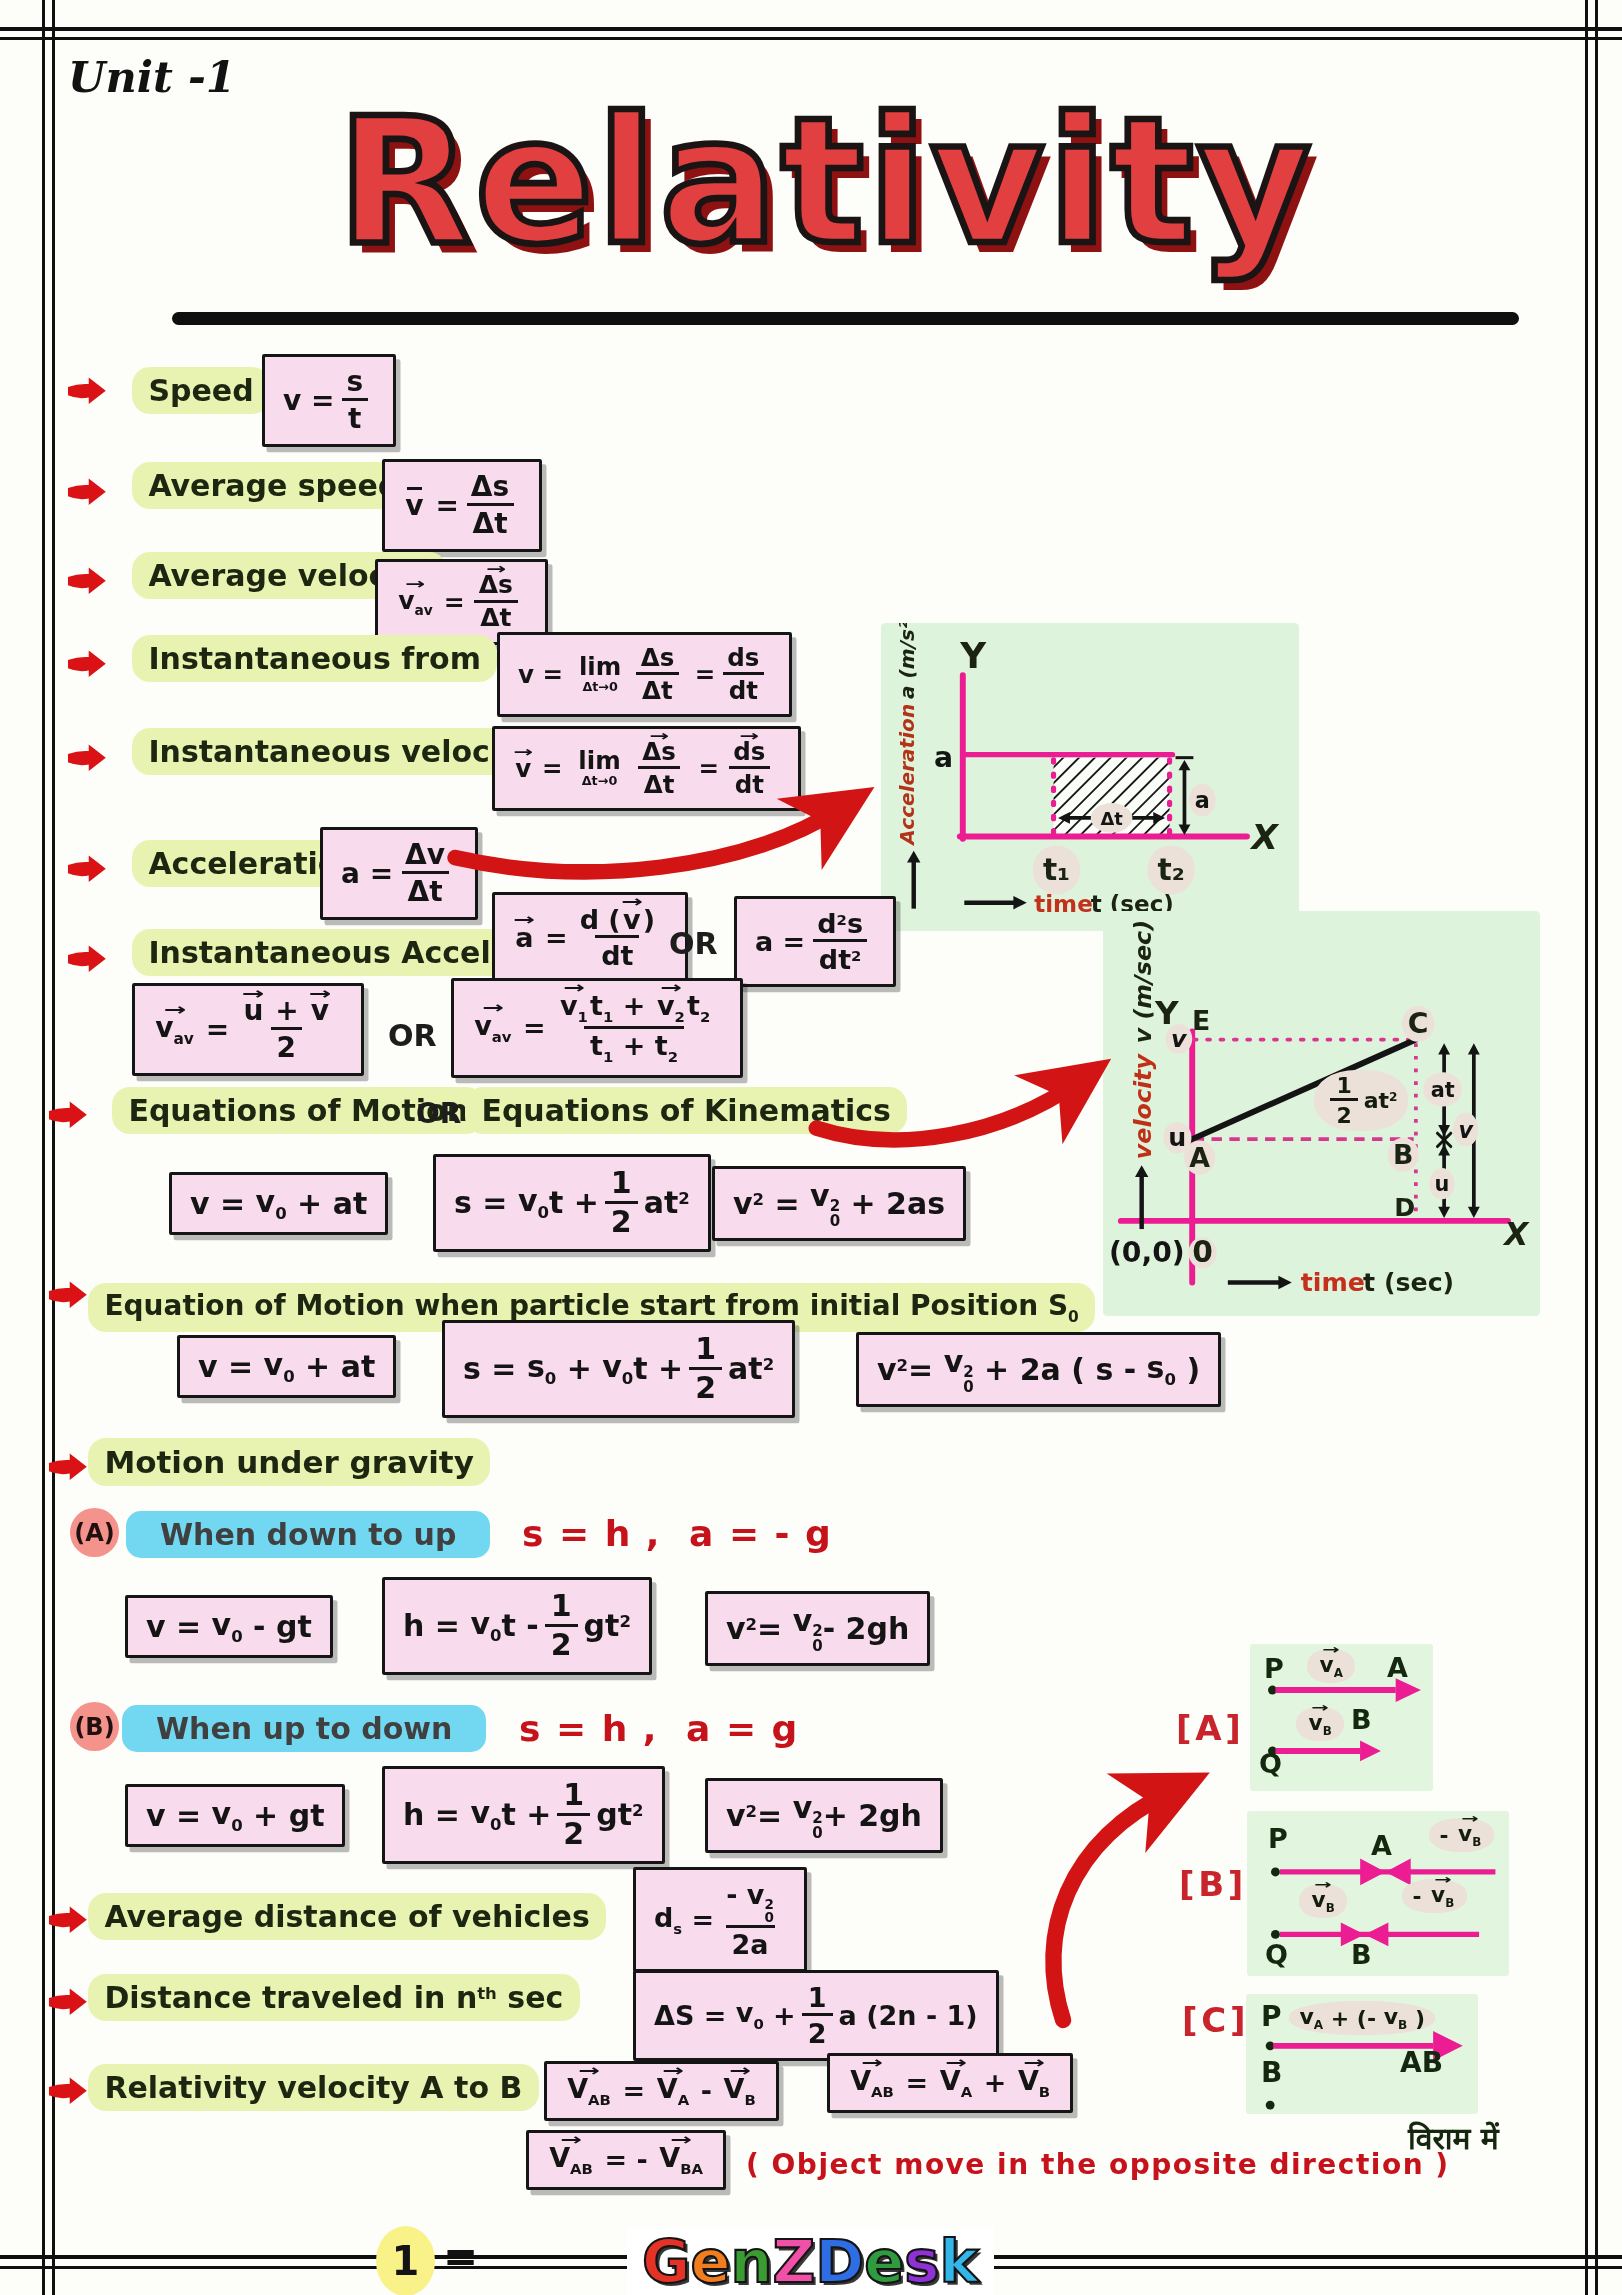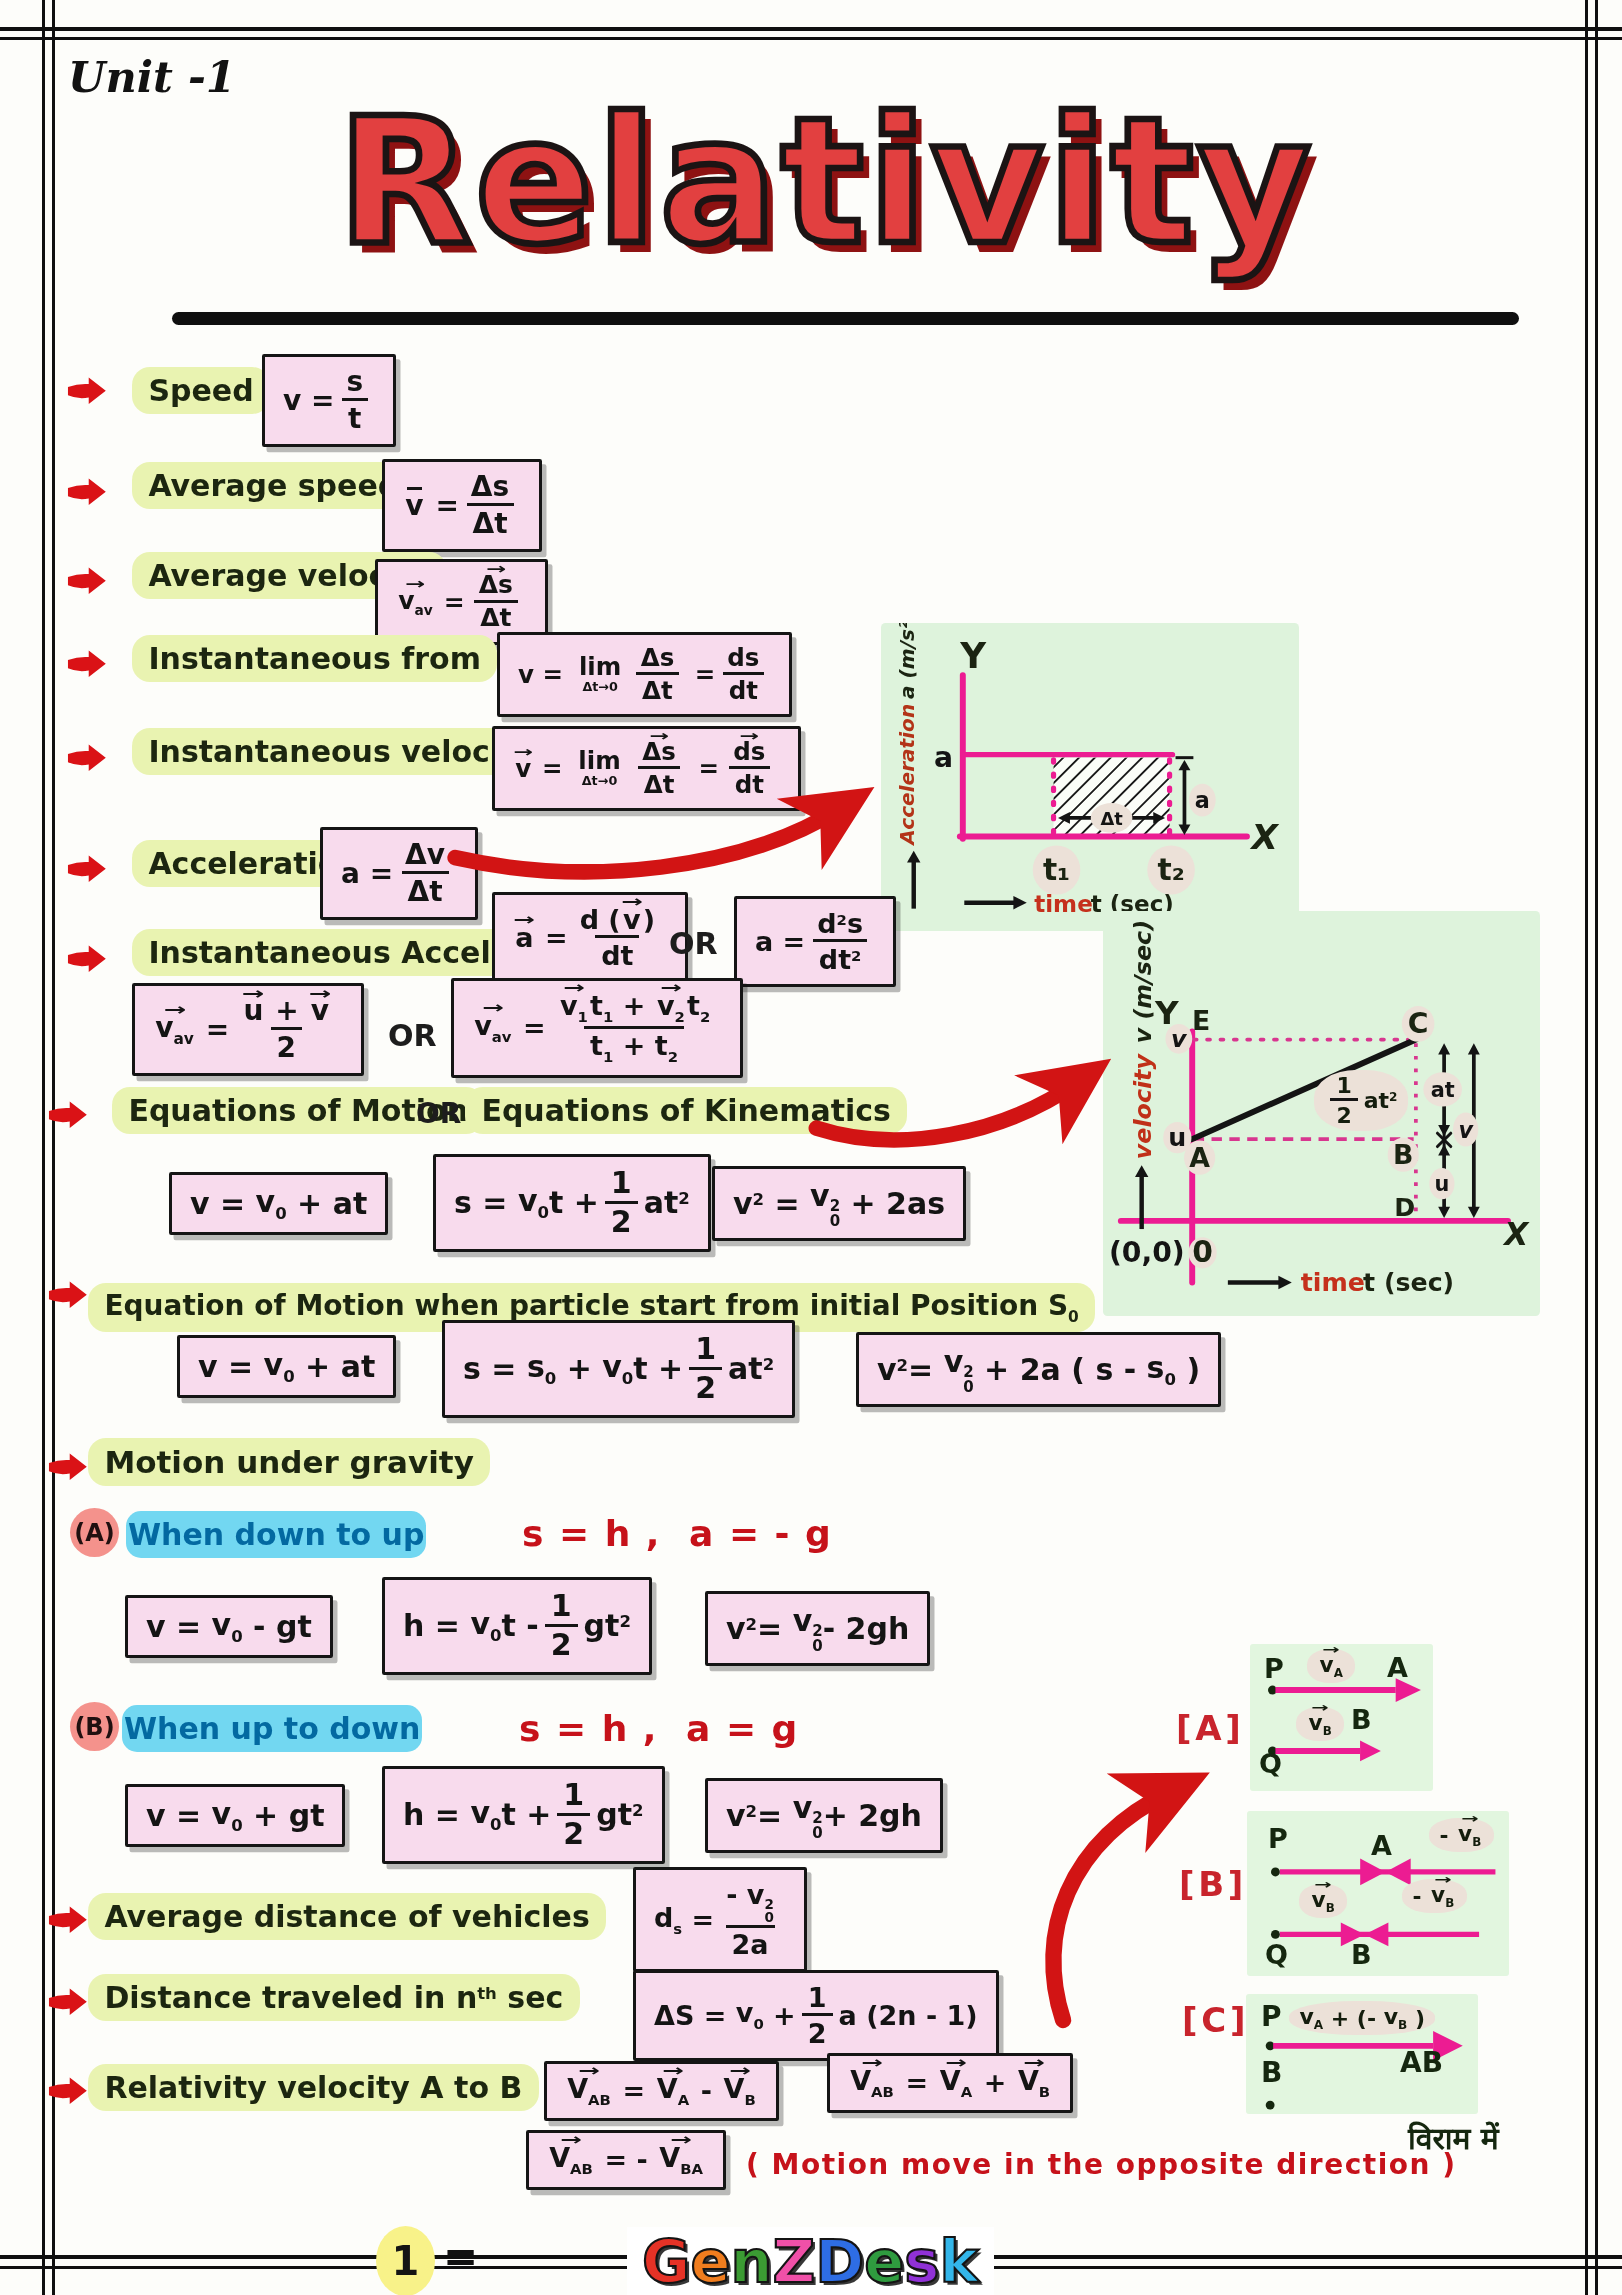--- a/index.html
+++ b/index.html
@@ -11,21 +11,21 @@
   .unit{position:absolute;left:68px;top:52px;font-family:"DejaVu Serif",serif;
         font-style:italic;font-weight:700;font-size:43px;color:#121212;}
   .title{position:absolute;left:112px;top:80px;width:1427px;text-align:center;
          font-size:175px;font-weight:800;letter-spacing:3px;color:#e24040;
          -webkit-text-stroke:6.7px #1b1414;text-shadow:9px 10.4px 0 #8e1212;white-space:nowrap;}
   .underline{position:absolute;left:172px;top:312px;width:1347px;height:13.4px;
              background:#0f0f0f;border-radius:7.4px;}
   
   .blk{position:absolute;white-space:pre;color:#161616;}
   .pill{background:#e9f3b1;border-radius:18px;padding:6px 16.4px;color:#1c2610;font-weight:600;}
-  .bluepill{background:#72d7f1;border-radius:15px;padding:6px 2px;color:#0369a1;font-weight:600;}
+  .bluepill{background:#72d7f1;border-radius:15px;padding:6px 34px;color:#404040;font-weight:600;}
   .circle{background:#f4928c;border-radius:50%;width:49px;height:49px;display:flex;
           align-items:center;justify-content:center;font-weight:700;color:#201010;}
   .red{color:#c6121a;font-weight:700;letter-spacing:1.5px;}
   .or{color:#1d1d1d;font-weight:700;}
   .bracket{color:#c8242c;font-weight:700;letter-spacing:3.7px;}
   .dlabel{color:#15270f;font-weight:700;}
   .vlabel{background:#ece1d8;border-radius:45%;padding:3px 10.4px;font-weight:700;
           color:#141d0d;display:inline-flex;align-items:center;}
   .fbox{background:#f8dbed;border:3.7px solid #151515;border-radius:2.2px;padding:9px 18px;
         color:#141414;font-weight:600;box-shadow:4.5px 5.2px 0 rgba(15,15,15,.28);
@@ -310,21 +310,21 @@
       </svg></div>
     <div class="blk pill" style="left: 88px; top: 1974px; font-size: 30px;"><span class="tk">Distance traveled in </span><span class="tk">n<span class="sp">th</span></span><span class="tk"> sec</span></div>
     <div class="blk fbox" style="left: 633px; top: 1970px; font-size: 27px;"><span class="tk">ΔS = </span><span class="tk">v<span class="sb">0</span></span><span class="tk"> +</span><span class="frac"><span class="num"><span class="tk">1</span></span><span class="den"><span class="tk">2</span></span></span><span class="tk">a (2n - 1)</span></div>
     <div class="blk arrow" style="left: 46px; top: 2075px;"><svg width="43" height="33" viewBox="0 0 58 44">
         <path d="M4 16 q14 -5 28 -4 l0 -9 l23 18 l-23 18 l0 -9 q-14 3 -28 -3 z" fill="#da1216"></path>
       </svg></div>
     <div class="blk pill" style="left: 88px; top: 2064px; font-size: 30px;"><span class="tk">Relativity velocity A to B</span></div>
     <div class="blk fbox" style="left: 544px; top: 2061px; font-size: 27px;"><span class="tk vec"><span class="va">→</span><span class="vb">V</span><span class="sb">AB</span></span><span class="tk"> = </span><span class="tk vec"><span class="va">→</span><span class="vb">V</span><span class="sb">A</span></span><span class="tk"> - </span><span class="tk vec"><span class="va">→</span><span class="vb">V</span><span class="sb">B</span></span></div>
     <div class="blk fbox" style="left: 827px; top: 2053px; font-size: 27px;"><span class="tk vec"><span class="va">→</span><span class="vb">V</span><span class="sb">AB</span></span><span class="tk"> = </span><span class="tk vec"><span class="va">→</span><span class="vb">V</span><span class="sb">A</span></span><span class="tk"> + </span><span class="tk vec"><span class="va">→</span><span class="vb">V</span><span class="sb">B</span></span></div>
     <div class="blk fbox" style="left: 526px; top: 2130px; font-size: 27px;"><span class="tk vec"><span class="va">→</span><span class="vb">V</span><span class="sb">AB</span></span><span class="tk"> = - </span><span class="tk vec"><span class="va">→</span><span class="vb">V</span><span class="sb">BA</span></span></div>
-    <div class="blk red" style="left: 746px; top: 2148px; font-size: 28px;"><span class="tk">( Motion move in the opposite direction )</span></div>
+    <div class="blk red" style="left: 746px; top: 2148px; font-size: 28px;"><span class="tk">( Object move in the opposite direction )</span></div>
     <div class="blk bracket" style="left: 1176px; top: 1708px; font-size: 34px;"><span class="tk">[A]</span></div>
     <div class="blk bracket" style="left: 1179px; top: 1864px; font-size: 34px;"><span class="tk">[B]</span></div>
     <div class="blk bracket" style="left: 1182px; top: 2000px; font-size: 34px;"><span class="tk">[C]</span></div>
     <div class="blk dlabel" style="left: 1264px; top: 1653px; font-size: 27px;"><span class="tk">P</span></div>
     <div class="blk vlabel" style="left: 1307px; top: 1649px; font-size: 21.6px;"><span class="tk vec"><span class="va">→</span><span class="vb">v</span><span class="sb">A</span></span></div>
     <div class="blk dlabel" style="left: 1387px; top: 1652px; font-size: 27px;"><span class="tk">A</span></div>
     <div class="blk vlabel" style="left: 1296px; top: 1707px; font-size: 21.6px;"><span class="tk vec"><span class="va">→</span><span class="vb">v</span><span class="sb">B</span></span></div>
     <div class="blk dlabel" style="left: 1351px; top: 1704px; font-size: 27px;"><span class="tk">B</span></div>
     <div class="blk dlabel" style="left: 1259px; top: 1748px; font-size: 27px;"><span class="tk">Q</span></div>
     <div class="blk dlabel" style="left: 1268px; top: 1823px; font-size: 27px;"><span class="tk">P</span></div>

